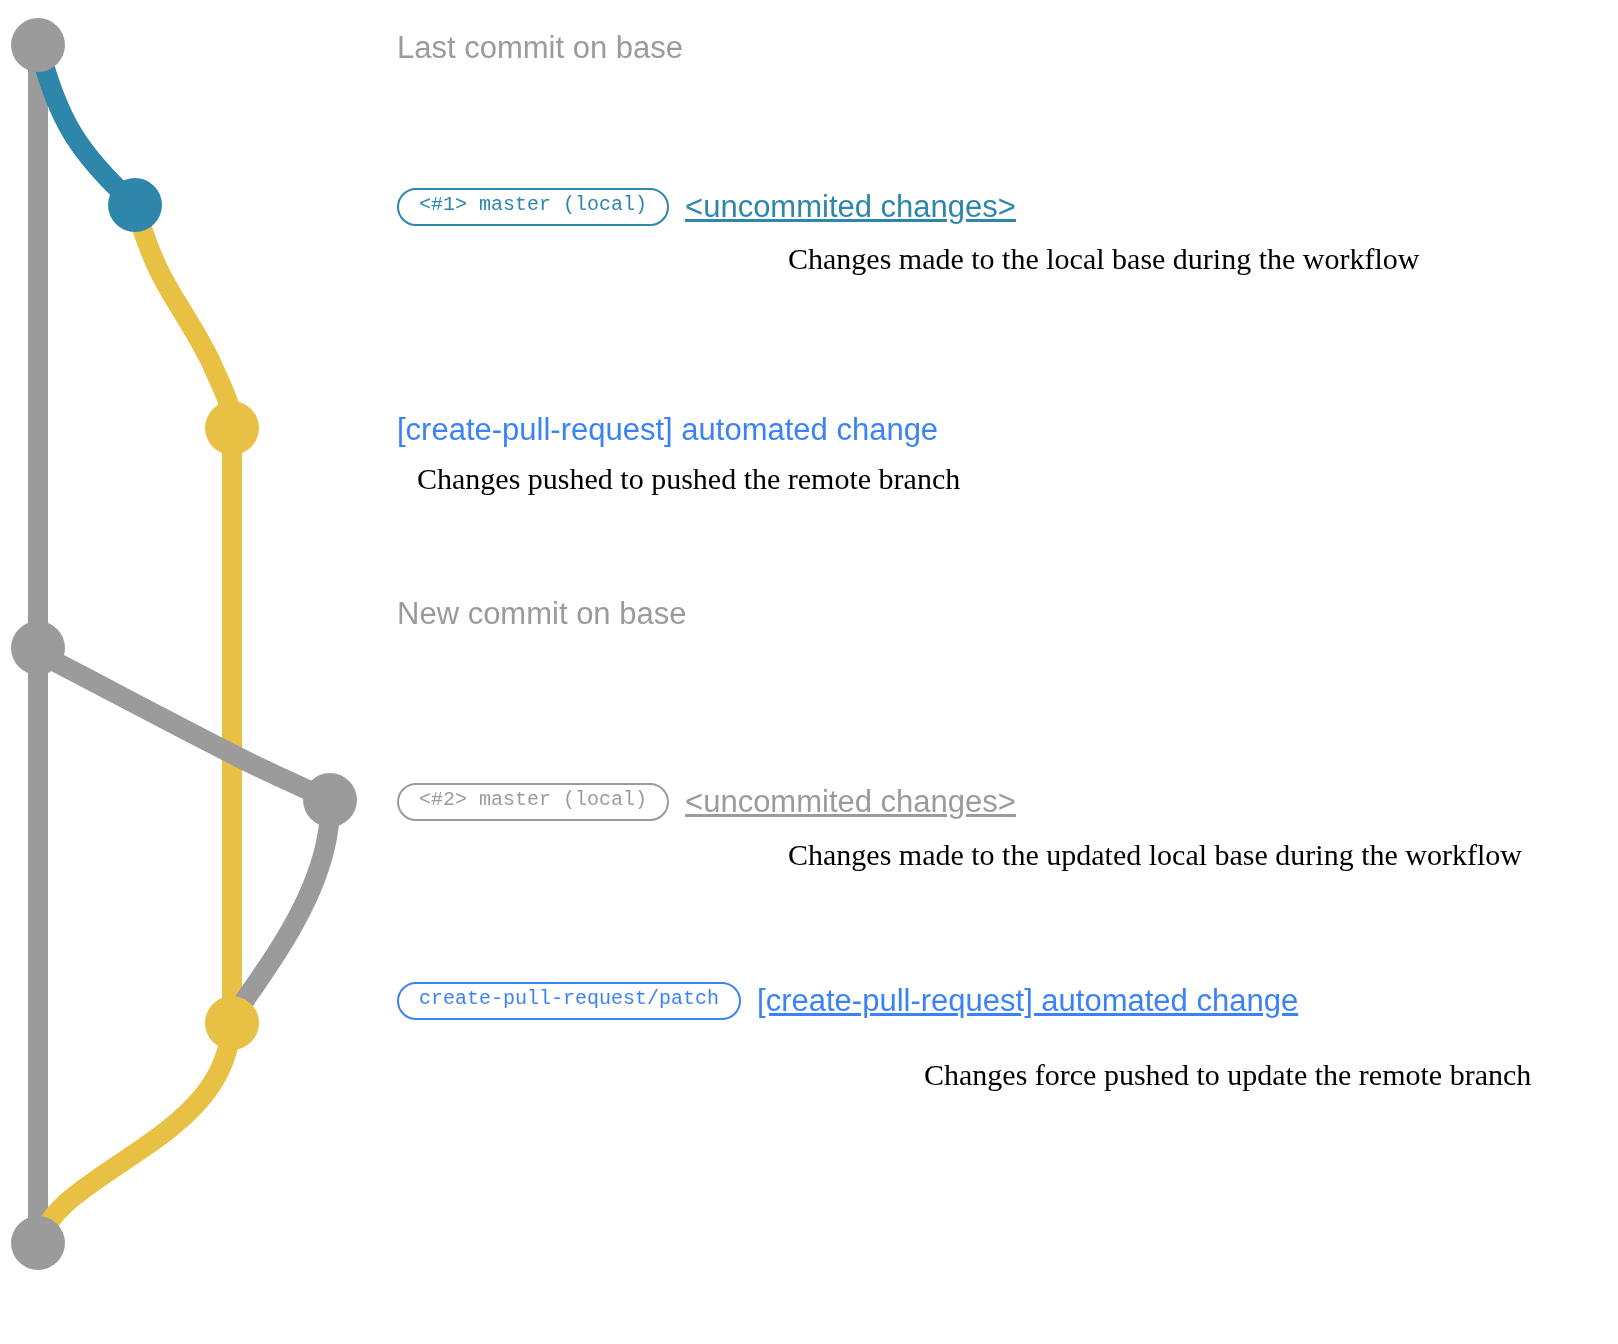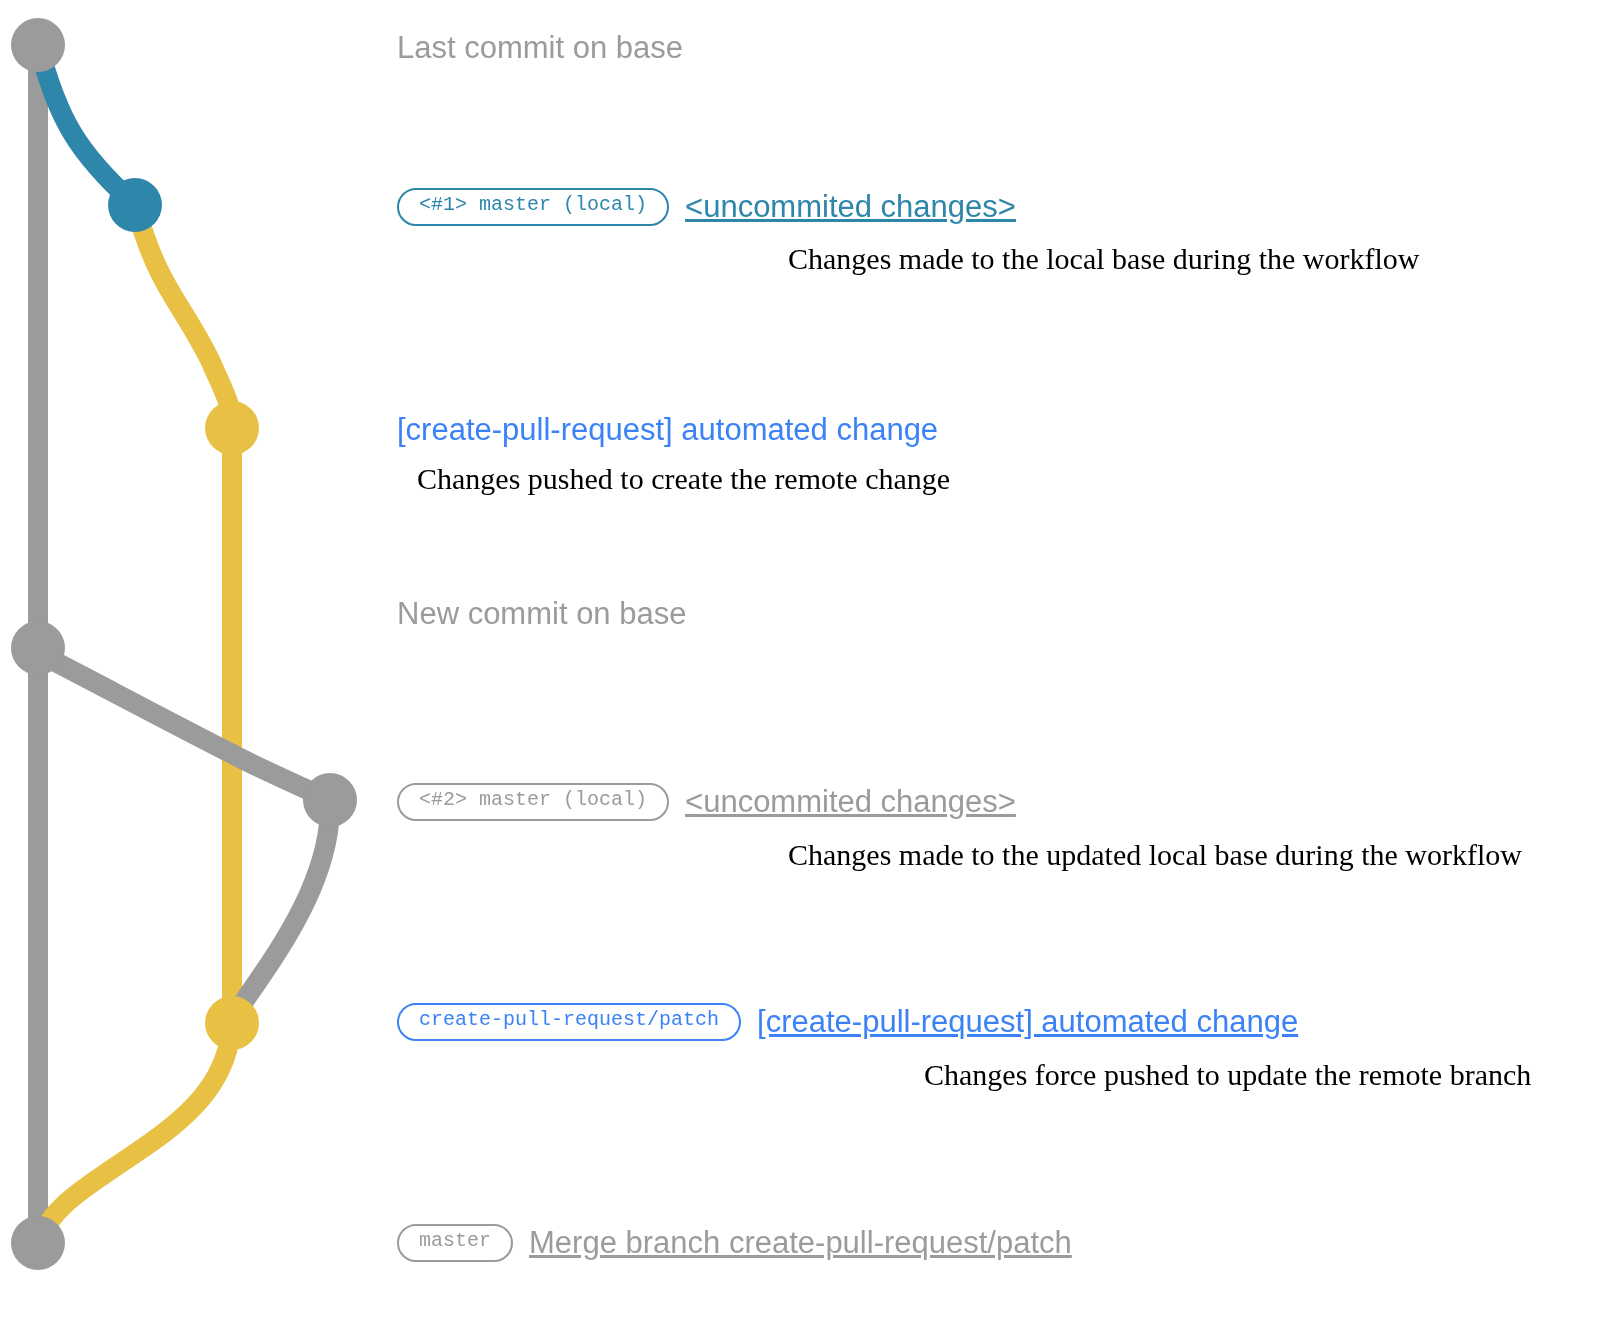--- a/index.html
+++ b/index.html
@@ -102,36 +102,32 @@
 
   <div class="row" style="left:397px; top:188px;">
     <span class="badge c-blue">&lt;#1&gt; master (local)</span>
     <span class="badge-caption c-blue">&lt;uncommited changes&gt;</span>
   </div>
   <div class="desc" style="left:788px; top:242px;">Changes made to the local base during the workflow</div>
 
   <div class="row" style="left:397px; top:412px;">
     <span class="plain-title c-yellow">[create-pull-request] automated change</span>
   </div>
-  <div class="desc" style="left:417px; top:462px;">Changes pushed to create the remote change</div>
+  <div class="desc" style="left:417px; top:462px;">Changes pushed to pushed the remote branch</div>
 
   <div class="row" style="left:397px; top:596px;">
     <span class="plain-title c-gray">New commit on base</span>
   </div>
 
   <div class="row" style="left:397px; top:783px;">
     <span class="badge c-gray">&lt;#2&gt; master (local)</span>
     <span class="badge-caption c-gray">&lt;uncommited changes&gt;</span>
   </div>
   <div class="desc" style="left:788px; top:838px;">Changes made to the updated local base during the workflow</div>
 
-  <div class="row" style="left:397px; top:1003px;">
+  <div class="row" style="left:397px; top:982px;">
     <span class="badge c-yellow">create-pull-request/patch</span>
     <span class="badge-caption c-yellow">[create-pull-request] automated change</span>
   </div>
   <div class="desc" style="left:876px; top:1058px;margin-left:48px;">Changes force pushed to update the remote branch</div>
 
-  <div class="row" style="left:397px; top:1224px;">
-    <span class="badge c-gray">master</span>
-    <span class="badge-caption c-gray">Merge branch create-pull-request/patch</span>
-  </div>
 
 </div>
 
 </body></html>

